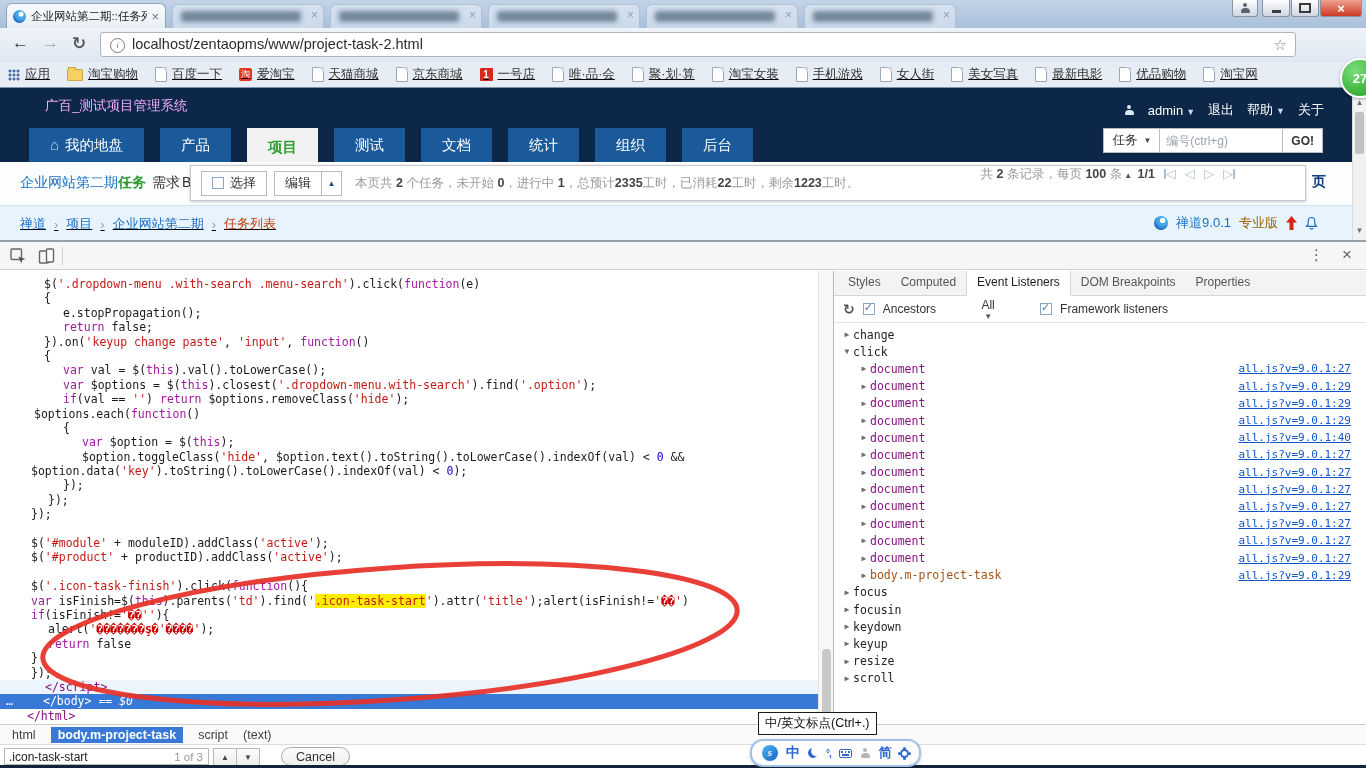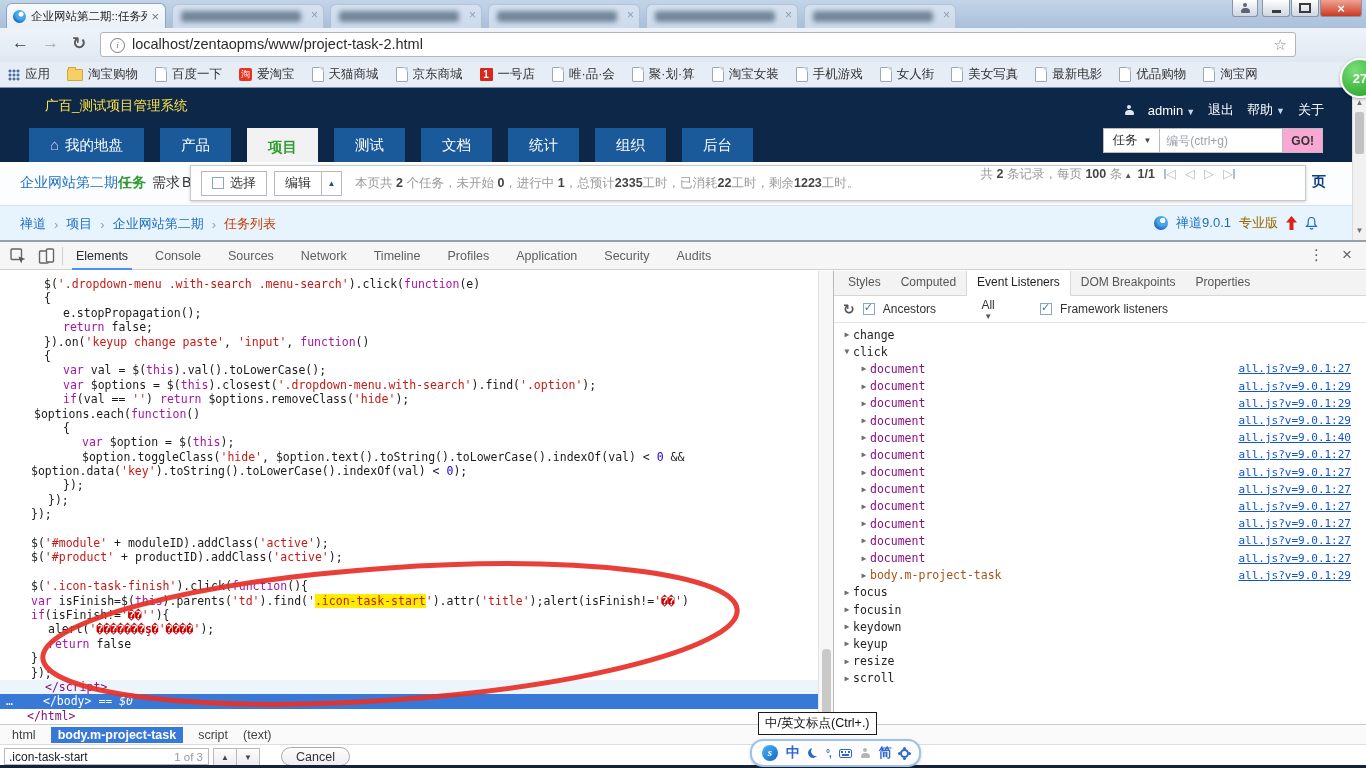--- a/index.html
+++ b/index.html
@@ -29,48 +29,48 @@
   .navglyph{position:absolute;top:5px;font-size:17px;font-weight:bold;}
   #urlbox{position:absolute;left:100px;top:4px;width:1196px;height:25px;background:#fff;border:1px solid #b4b4b4;border-radius:3px;box-sizing:border-box;}
   .info-i{position:absolute;left:9px;top:5px;width:13px;height:13px;border:1px solid #7a7a7a;border-radius:50%;
     color:#7a7a7a;font-size:9px;line-height:13px;text-align:center;font-family:"Liberation Serif",serif;font-style:italic;}
   #url-text{position:absolute;left:31px;top:3px;font-size:14.5px;color:#2b2b2b;}
   .star{position:absolute;right:8px;top:3px;font-size:15px;color:#8a8a8a;}
   #badge27{position:absolute;left:1340px;top:30px;width:36px;height:36px;border-radius:50%;border:2px solid #fff;
     background:radial-gradient(circle at 35% 28%,#7ade7a,#1e9e1e);color:#fff;font-weight:bold;font-size:13px;
     display:flex;align-items:center;justify-content:center;box-shadow:0 1px 3px rgba(0,0,0,.35);z-index:9;}
   #bookmarks{position:absolute;left:0;top:62px;width:100%;height:26px;background:#e7edf5;border-bottom:1px solid #7f93aa;
-    display:flex;align-items:center;padding-left:8px;gap:17px;box-sizing:border-box;}
+    display:flex;align-items:center;padding-left:8px;gap:17px;box-sizing:border-box;text-decoration:underline;}
   .bm-item{display:flex;align-items:center;gap:5px;font-size:12.5px;color:#333;white-space:nowrap;}
   .bm-ico{display:inline-block;}
   .grid-icon{width:12px;height:12px;background:radial-gradient(circle,#4a6fa5 1.4px,transparent 1.7px);background-size:4px 4px;}
   .folder-icon{width:14px;height:10px;background:#f7d064;border:1px solid #caa73f;border-radius:1px;position:relative;}
   .folder-icon::before{content:"";position:absolute;left:0;top:-3px;width:6px;height:2px;background:#f7d064;border:1px solid #caa73f;border-bottom:none;}
   .doc-icon{width:10px;height:13px;background:#fff;border:1px solid #9aa7b5;border-radius:1px;position:relative;}
   .doc-icon::before{content:"";position:absolute;right:-1px;top:-1px;border-style:solid;border-width:0 5px 5px 0;border-color:transparent #c9d2dc transparent transparent;}
   .taobao-icon{width:13px;height:13px;background:#e8331f;color:#fff;font-size:9px;line-height:13px;text-align:center;border-radius:2px;}
   .yihaodian-icon{width:13px;height:13px;background:#d7281e;color:#fff;font-weight:bold;font-size:10px;line-height:13px;text-align:center;border-radius:1px;}
   
   #zentao{position:absolute;left:0;top:88px;width:100%;height:152px;background:#0c2747;overflow:hidden;}
-  #zt-title{position:absolute;left:45px;top:9px;color:#fde047;font-size:13.5px;}
+  #zt-title{position:absolute;left:45px;top:9px;color:#f0abfc;font-size:13.5px;}
   #zt-user{position:absolute;right:42px;top:13px;color:#fff;font-size:13px;display:flex;align-items:center;gap:13px;}
   .caret-sm{font-size:9px;color:#c9d5e6;margin-left:3px;}
   .person{width:11px;height:11px;position:relative;display:inline-block;color:#dfe7f2;}
   .person::before{content:"";position:absolute;left:3.5px;top:0;width:4px;height:4px;border-radius:50%;background:currentColor;}
   .person::after{content:"";position:absolute;left:1px;top:5px;width:9px;height:5px;border-radius:4px 4px 1px 1px;background:currentColor;}
   #zt-nav{position:absolute;left:29px;top:40px;display:flex;gap:16px;}
   .zt-tab{height:34px;line-height:34px;padding:0 21px;background:#1a5a9b;color:#fff;font-size:14.5px;display:flex;align-items:center;gap:6px;}
   .zt-tab.active{background:#f2f2f2;color:#2f9d32;font-weight:bold;height:37px;}
   .house{font-size:15px;color:#dcCbf5;color:#dccbf5;}
   #zt-search{position:absolute;right:43px;top:40px;height:25px;display:flex;}
   .srch-type{background:#fff;border:1px solid #bbb;font-size:12.5px;color:#333;padding:0 8px;display:flex;align-items:center;gap:6px;}
   .srch-type .caret{font-size:8px;color:#444;}
   #srch-input{width:110px;border:1px solid #bbb;border-left:none;font-size:12px;padding:0 6px;color:#333;}
   #srch-input::placeholder{color:#9aa2ad;}
-  .srch-go{background:#f9a8d4;border:1px solid #bbb;border-left:none;font-weight:bold;font-size:12px;color:#333;padding:0 8px;display:flex;align-items:center;}
+  .srch-go{background:#ffffff;border:1px solid #bbb;border-left:none;font-weight:bold;font-size:12px;color:#333;padding:0 8px;display:flex;align-items:center;}
   #zt-sub{position:absolute;left:0;top:74px;width:100%;height:43px;background:#fbfdfe;}
   #zt-sub .proj{position:absolute;left:20px;top:12px;color:#1b6ec2;font-size:14px;}
   #zt-sub .m-task{position:absolute;left:118px;top:12px;color:#2f9d32;font-weight:bold;font-size:14px;}
   #zt-sub .m-story{position:absolute;left:152px;top:12px;color:#333;font-size:14px;}
   #zt-sub .m-b{position:absolute;left:182px;top:12px;color:#333;font-size:14px;}
   #zt-toolbar{position:absolute;left:190px;top:3px;width:1116px;height:36px;background:#fff;border:1px solid #c8c8c8;
     box-shadow:0 1px 3px rgba(0,0,0,.18);display:flex;align-items:center;padding:0 10px;box-sizing:border-box;}
   .tb-btn{border:1px solid #b9b9b9;background:#fff;height:25px;display:flex;align-items:center;gap:6px;padding:0 10px;font-size:13px;color:#333;box-sizing:border-box;}
   .cb{width:12px;height:12px;border:1px solid #8aa7c4;background:#fff;display:inline-block;position:relative;box-sizing:border-box;}
   .cb.checked::after{content:"✓";position:absolute;left:0px;top:-3px;font-size:11px;color:#4a6fb5;font-weight:bold;}
@@ -79,21 +79,21 @@
   .tb-caret span{font-size:8px;color:#23527c;}
   #task-stats{margin-left:13px;font-size:12.5px;color:#999;white-space:nowrap;}
   #task-stats .b{color:#444;font-weight:bold;}
   #pagination{position:absolute;right:200px;top:0;height:36px;display:flex;align-items:flex-start;font-size:12.5px;color:#999;right:70px;}
   #pagination .b{color:#444;font-weight:bold;}
   #pagination .c{font-size:8px;color:#555;margin:0 2px;}
   .pg{color:#b0bfce;font-size:13px;margin-left:9px;}
   .pgbar{display:inline-block;width:2px;height:10px;background:#b0bfce;vertical-align:-1px;}
   #page-char{position:absolute;left:1312px;top:11px;color:#0f3f7e;font-weight:bold;font-size:14px;}
   #zt-crumb{position:absolute;left:0;top:117px;width:100%;height:35px;background:#e8f4fd;border-top:1px solid #d4e5f2;}
-  #zt-breadcrumb{position:absolute;left:20px;top:9px;font-size:13px;display:flex;gap:8px;align-items:center;}
+  #zt-breadcrumb{position:absolute;left:20px;top:9px;font-size:13px;display:flex;gap:8px;align-items:center;text-decoration:underline;}
   #zt-breadcrumb .link{color:#1b6ec2;}
   #zt-breadcrumb .cur{color:#c2410c;}
   #zt-breadcrumb .sep{color:#8fa0b0;}
   #zt-version{position:absolute;right:48px;top:8px;display:flex;align-items:center;gap:8px;font-size:13px;}
   .swirl{width:14px;height:14px;border-radius:50%;background:radial-gradient(circle at 62% 32%, #fff 0 2.5px, #49a8ec 3px 5px, #1565c0 75%);}
   .ver-link{color:#1b6ec2;}
   .ver-edition{color:#9b6400;}
   .uparrow{width:11px;height:14px;}
   #page-scrollbar{position:absolute;right:0;top:8px;width:14px;height:144px;background:#f1f1f1;border-left:1px solid #dcdcdc;box-sizing:border-box;}
   #page-scrollbar .thumb{position:absolute;left:2px;top:16px;width:9px;height:42px;background:#c2c2c2;border-radius:2px;}
@@ -401,31 +401,20 @@
   <div id="dt-toolbar">
     <svg class="dt-ico" style="left:10px;" width="17" height="17" viewBox="0 0 17 17">
         <rect x="1" y="1" width="10.5" height="10.5" rx="1" fill="none" stroke="#666" stroke-width="1.4"></rect>
         <path d="M8.5 8.5 L15.5 11 L12.4 12.1 L11.2 15.4 Z" fill="#555"></path>
       </svg>
     <svg class="dt-ico" style="left:38px;" width="17" height="17" viewBox="0 0 17 17">
         <rect x="1.5" y="3" width="9" height="12" rx="1" fill="none" stroke="#666" stroke-width="1.4"></rect>
         <rect x="8.5" y="1" width="7" height="13" rx="1" fill="#fff" stroke="#666" stroke-width="1.4"></rect>
       </svg>
     <span class="dt-sep"></span>
-    <div id="dt-tabs">
-        <span class="dt-tab active">Elements</span>
-        <span class="dt-tab">Console</span>
-        <span class="dt-tab">Sources</span>
-        <span class="dt-tab">Network</span>
-        <span class="dt-tab">Timeline</span>
-        <span class="dt-tab">Profiles</span>
-        <span class="dt-tab">Application</span>
-        <span class="dt-tab">Security</span>
-        <span class="dt-tab">Audits</span>
-      </div>
     <span id="dt-menu">⋮</span>
     <span id="dt-close">×</span>
   </div>
   <div id="dt-main">
     <div id="dt-code">
         <div class="cl" style="padding-left: 44px;"><span class="c-d">$(</span><span class="c-s">'.dropdown-menu .with-search .menu-search'</span><span class="c-d">).click(</span><span class="c-k">function</span><span class="c-d">(e)</span></div>
         <div class="cl" style="padding-left: 44px;"><span class="c-d">{</span></div>
         <div class="cl" style="padding-left: 63px;"><span class="c-d">e.stopPropagation();</span></div>
         <div class="cl" style="padding-left: 63px;"><span class="c-k">return</span><span class="c-d"> false;</span></div>
         <div class="cl" style="padding-left: 44px;"><span class="c-d">}).on(</span><span class="c-s">'keyup change paste'</span><span class="c-d">, </span><span class="c-s">'input'</span><span class="c-d">, </span><span class="c-k">function</span><span class="c-d">()</span></div>

